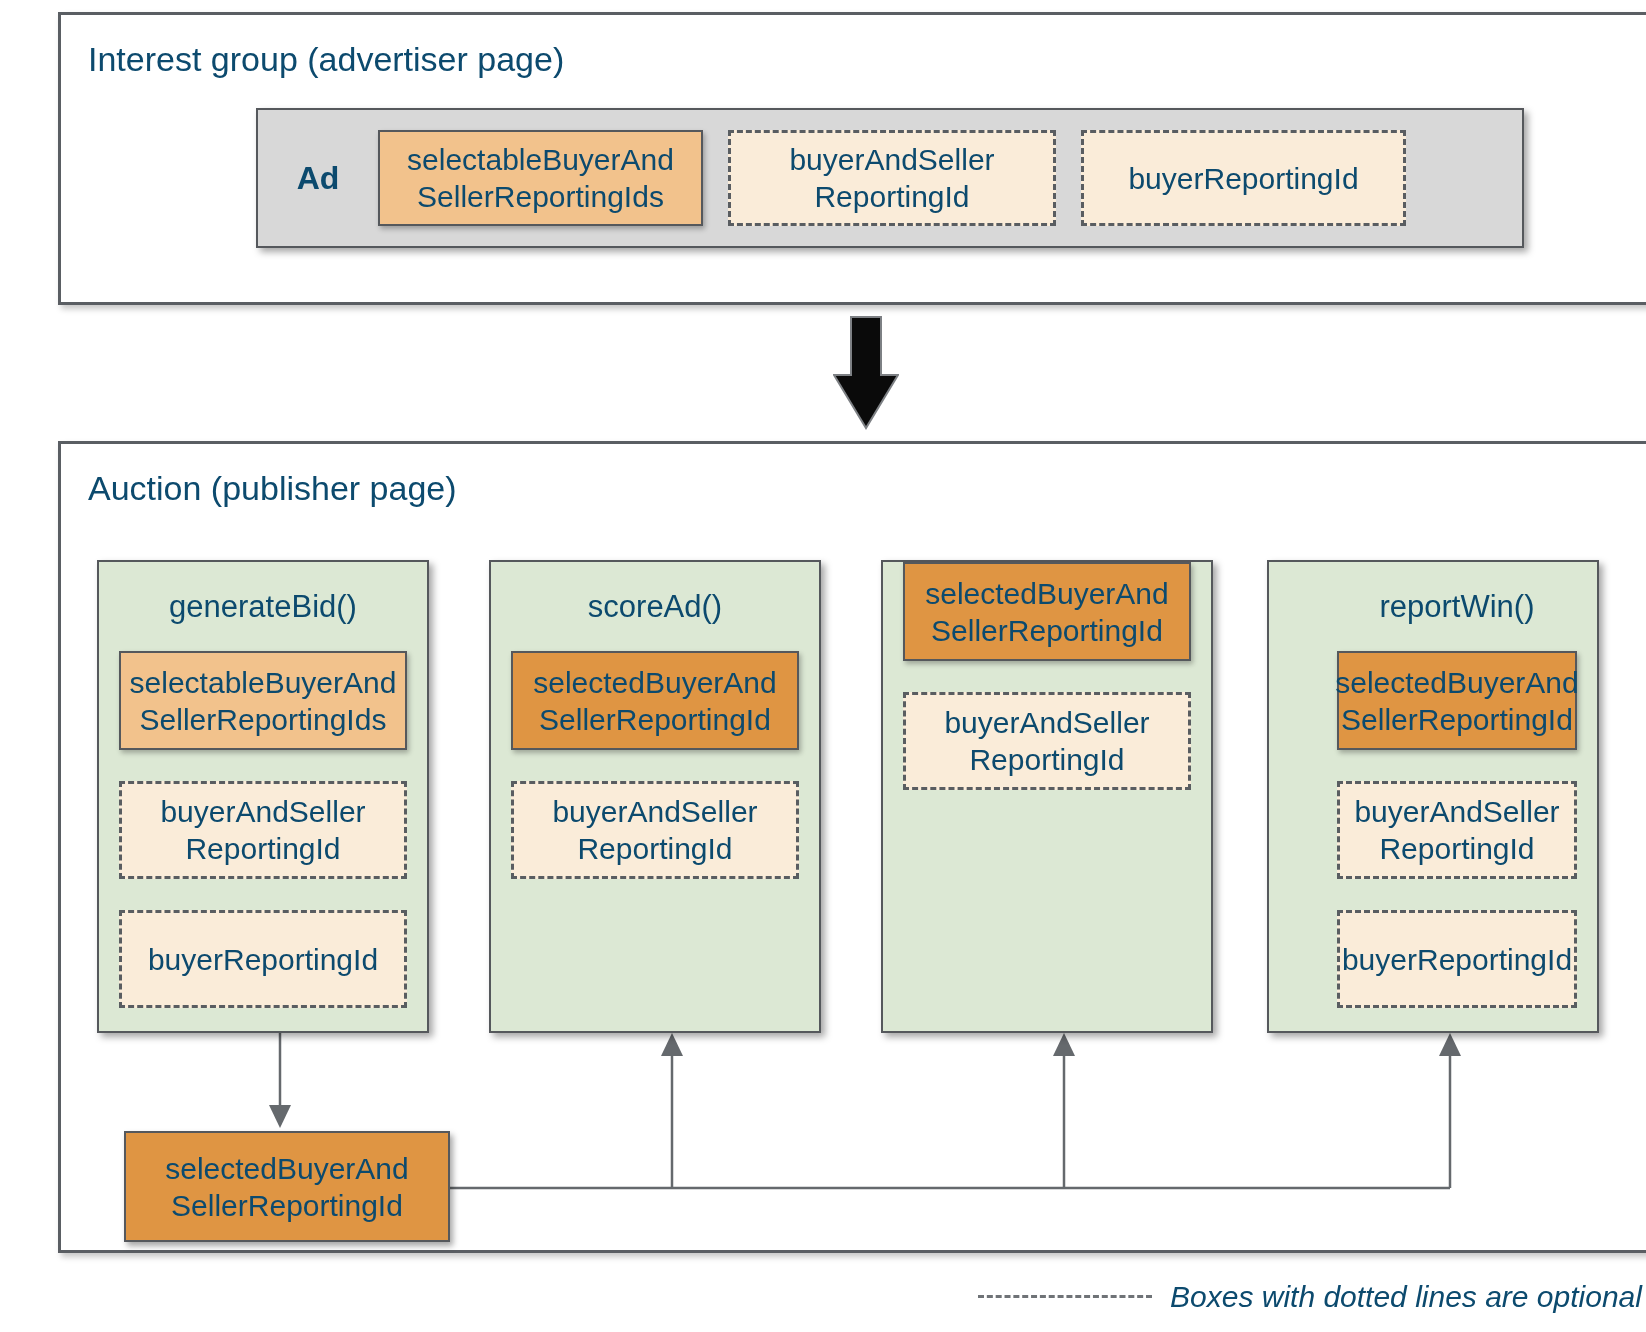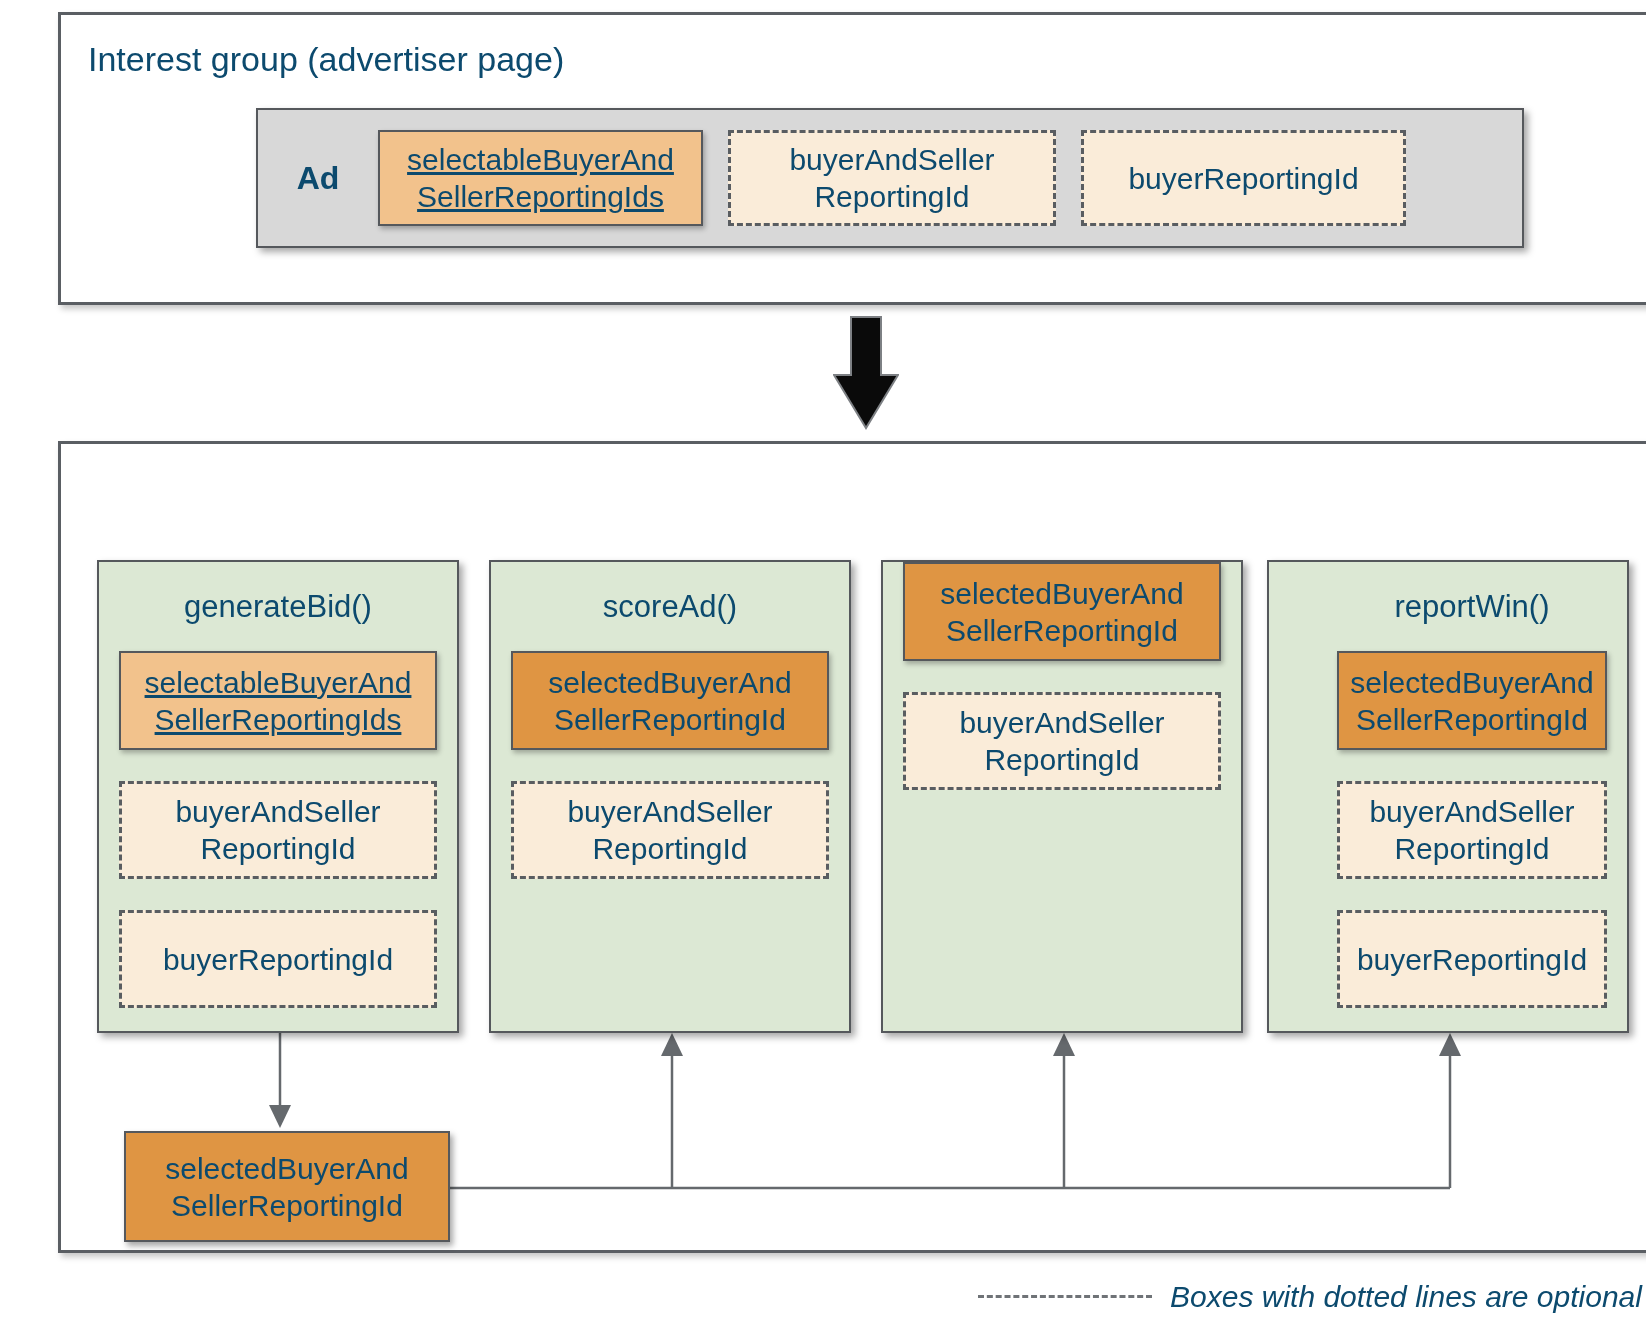--- a/index.html
+++ b/index.html
@@ -25,30 +25,30 @@
   }
   .ad-label {
     width:120px; text-align:center; font-weight:bold; font-size:32px;
     flex:0 0 auto;
   }
   
   .ibox {
     box-sizing:border-box; display:flex; align-items:center; justify-content:center;
     text-align:center; font-size:30px; line-height:37px; white-space:pre-line;
   }
-  .ibox.solid-light { background:#f2c28c; border:2.5px solid #55585c; box-shadow:2px 3px 5px rgba(0,0,0,0.28);text-decoration:underline; }
+  .ibox.solid-light { background:#f2c28c; border:2.5px solid #55585c; box-shadow:2px 3px 5px rgba(0,0,0,0.28); }
   .ibox.solid-dark  { background:#df9543; border:2.5px solid #55585c; box-shadow:2px 3px 5px rgba(0,0,0,0.28); }
   .ibox.dashed      { background:#faecd9; border:3px dashed #595d61; }
   .ad-strip .ibox   { height:96px; margin-right:25px; }
   .ad-strip .w1 { width:325px; } .ad-strip .w2 { width:328px; } .ad-strip .w3 { width:325px; }
   
   .big-arrow { position:absolute; left:785px; top:316px; }
   
   .col {
-    position:absolute; top:116px; width:362px; height:473px;
+    position:absolute; top:116px; width:332px; height:473px;
     background:#dce8d4; border:2.5px solid #55585c; box-sizing:border-box;
     box-shadow:4px 4px 7px rgba(0,0,0,0.35);
   }
   .col-1 { left:36px; } .col-2 { left:428px; } .col-3 { left:820px; } .col-4 { left:1206px;padding-left:48px; }
   .col-header {
     height:89px; display:flex; align-items:center; justify-content:center;
     font-size:31px;
   }
   .col .ibox { margin:0 20px 31px 20px; height:99px; }
   .col .ibox.dashed { height:98px; }
@@ -87,20 +87,21 @@
 ReportingId</div>
       <div class="ibox dashed w3">buyerReportingId</div>
     </div>
   </div>
 
   <svg class="big-arrow" width="66" height="114" viewBox="0 0 66 114">
     <polygon points="18,1 48,1 48,59 65,59 33,112 1,59 18,59" fill="#0a0a0a" stroke="#7d8084" stroke-width="2" stroke-linejoin="miter"></polygon>
   </svg>
 
   <div class="panel" style="left:10px; top:441px; width:1623px; height:812px;">
+    <div class="panel-title">Auction (publisher page)</div>
 
     <svg class="connector-layer" width="1617" height="806" viewBox="0 0 1617 806">
 
       <line x1="219" y1="589" x2="219" y2="663" stroke="#65696d" stroke-width="2.5"></line>
       <polygon points="219,684 208,661 230,661" fill="#65696d"></polygon>
 
       <line x1="389" y1="744" x2="1389" y2="744" stroke="#65696d" stroke-width="2.5"></line>
 
       <line x1="611" y1="744" x2="611" y2="610" stroke="#65696d" stroke-width="2.5"></line>
       <polygon points="611,589 600,612 622,612" fill="#65696d"></polygon>

